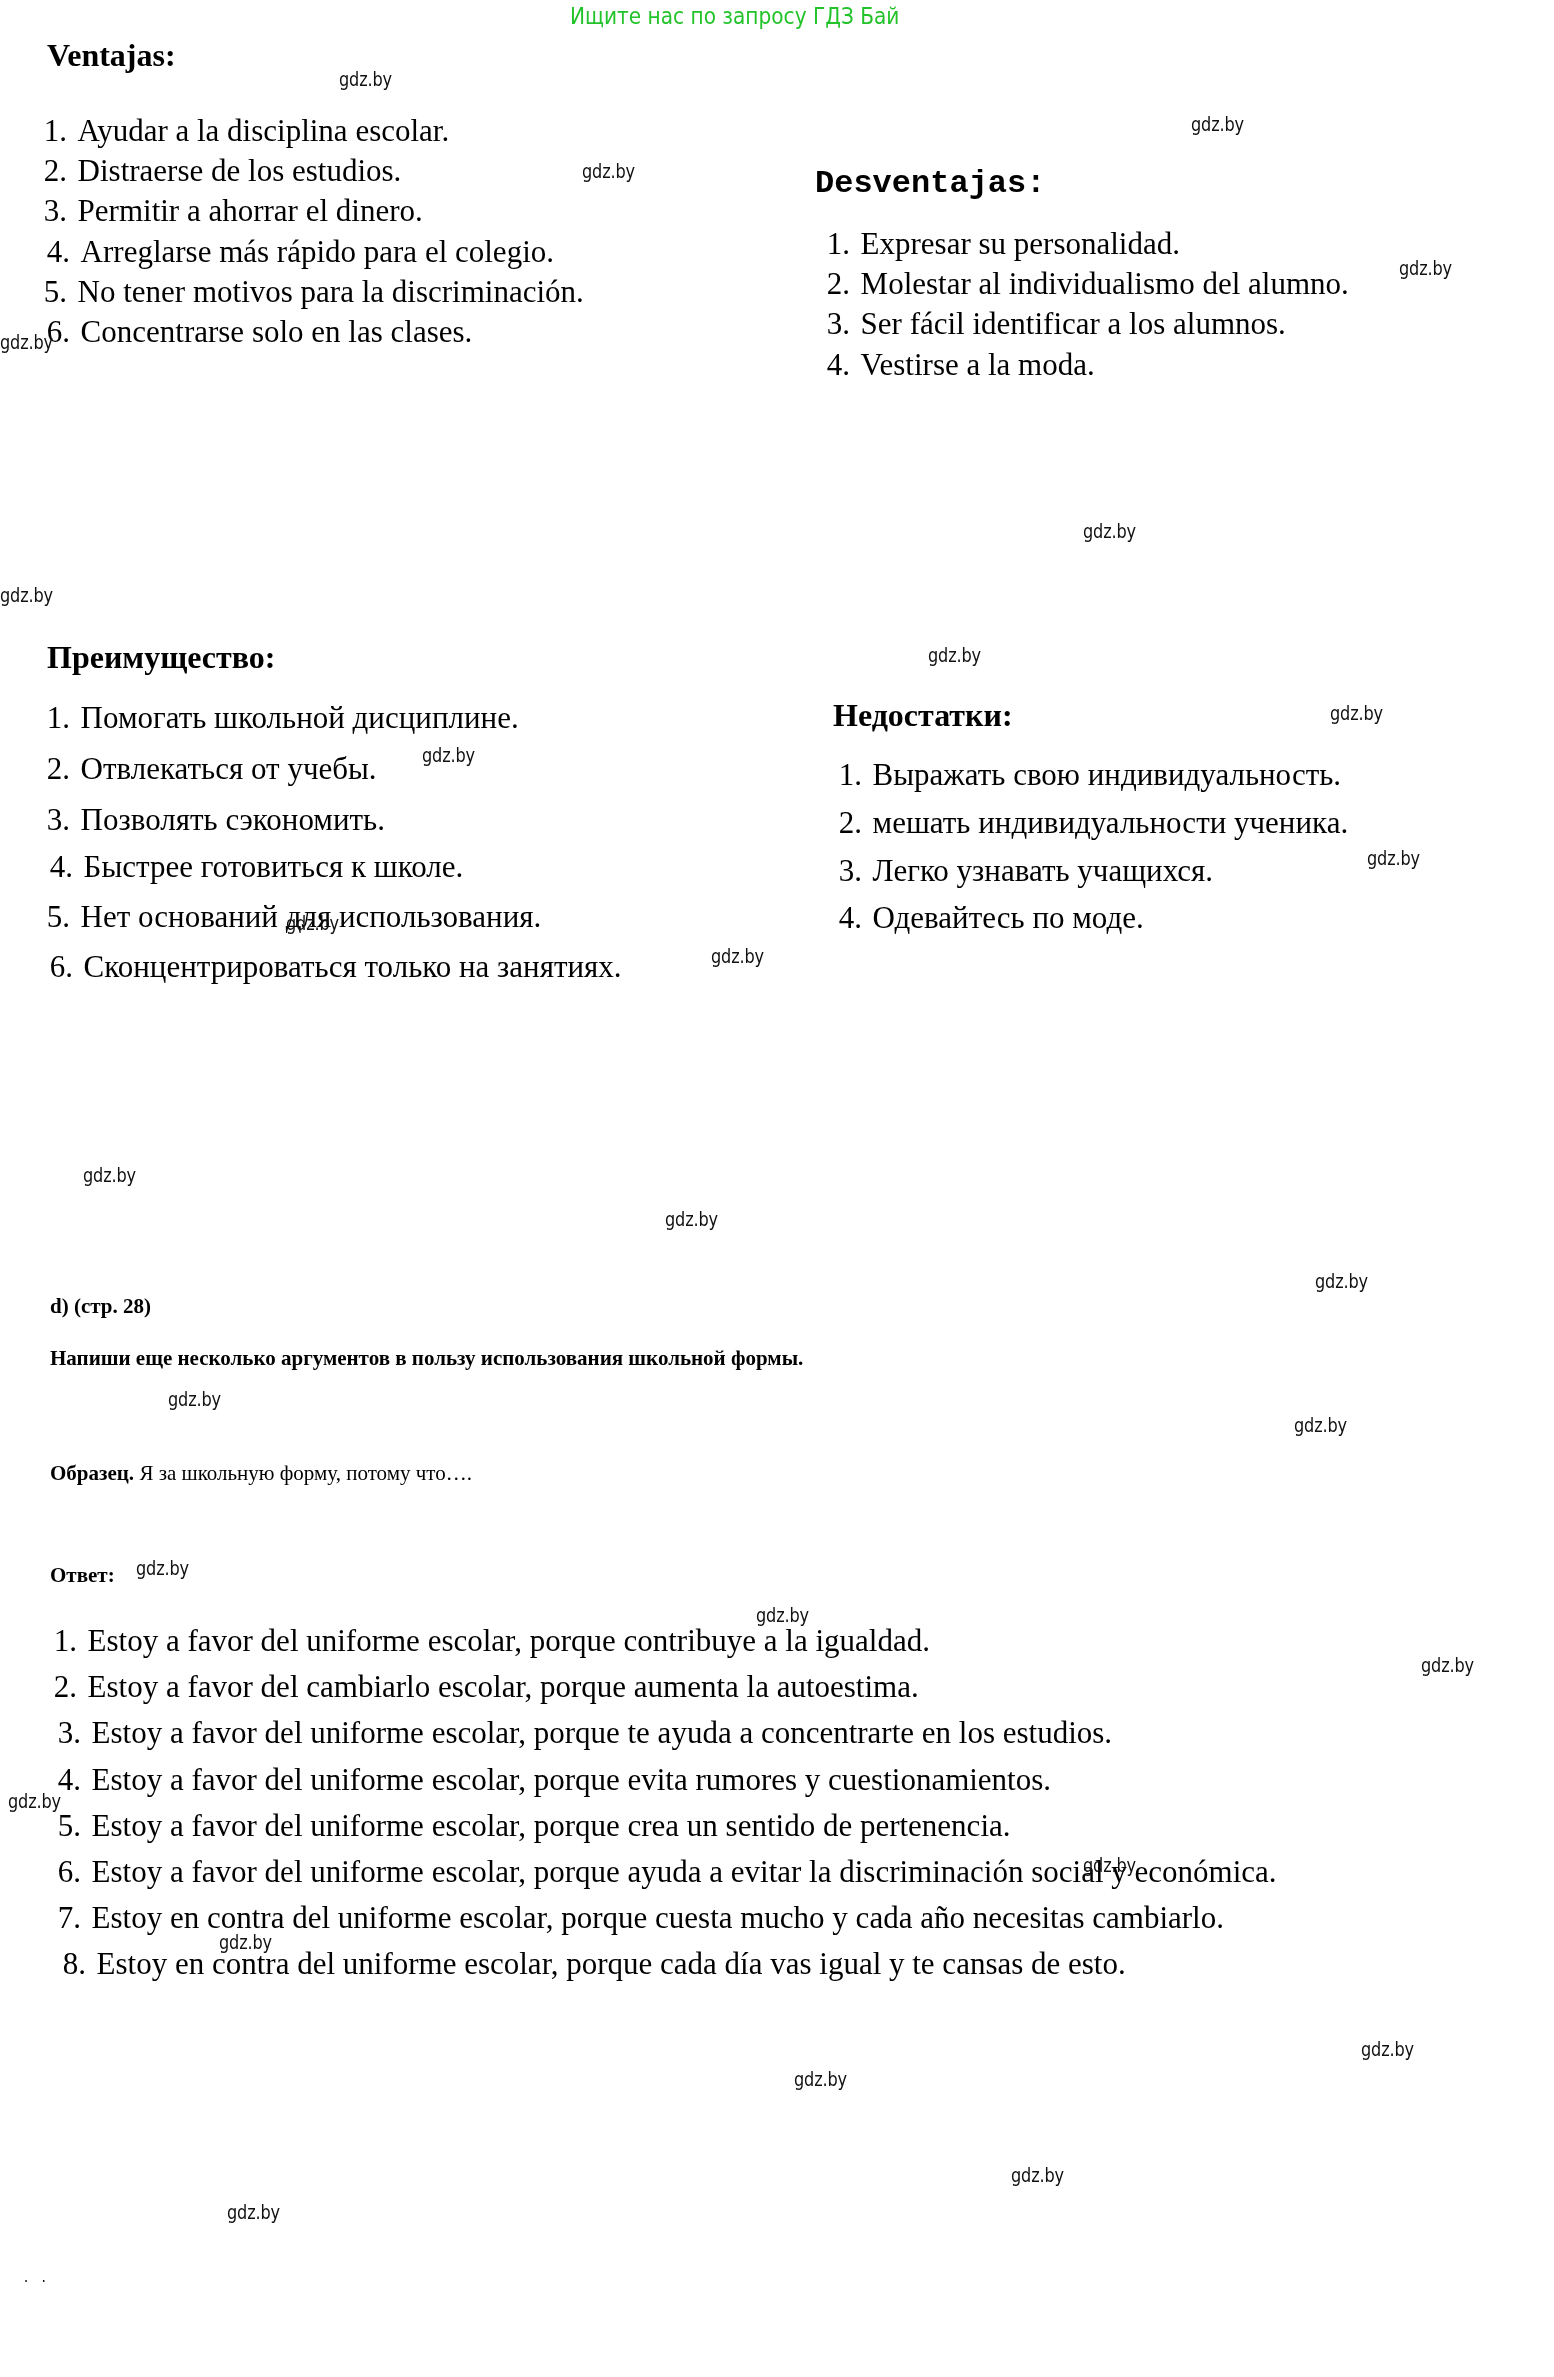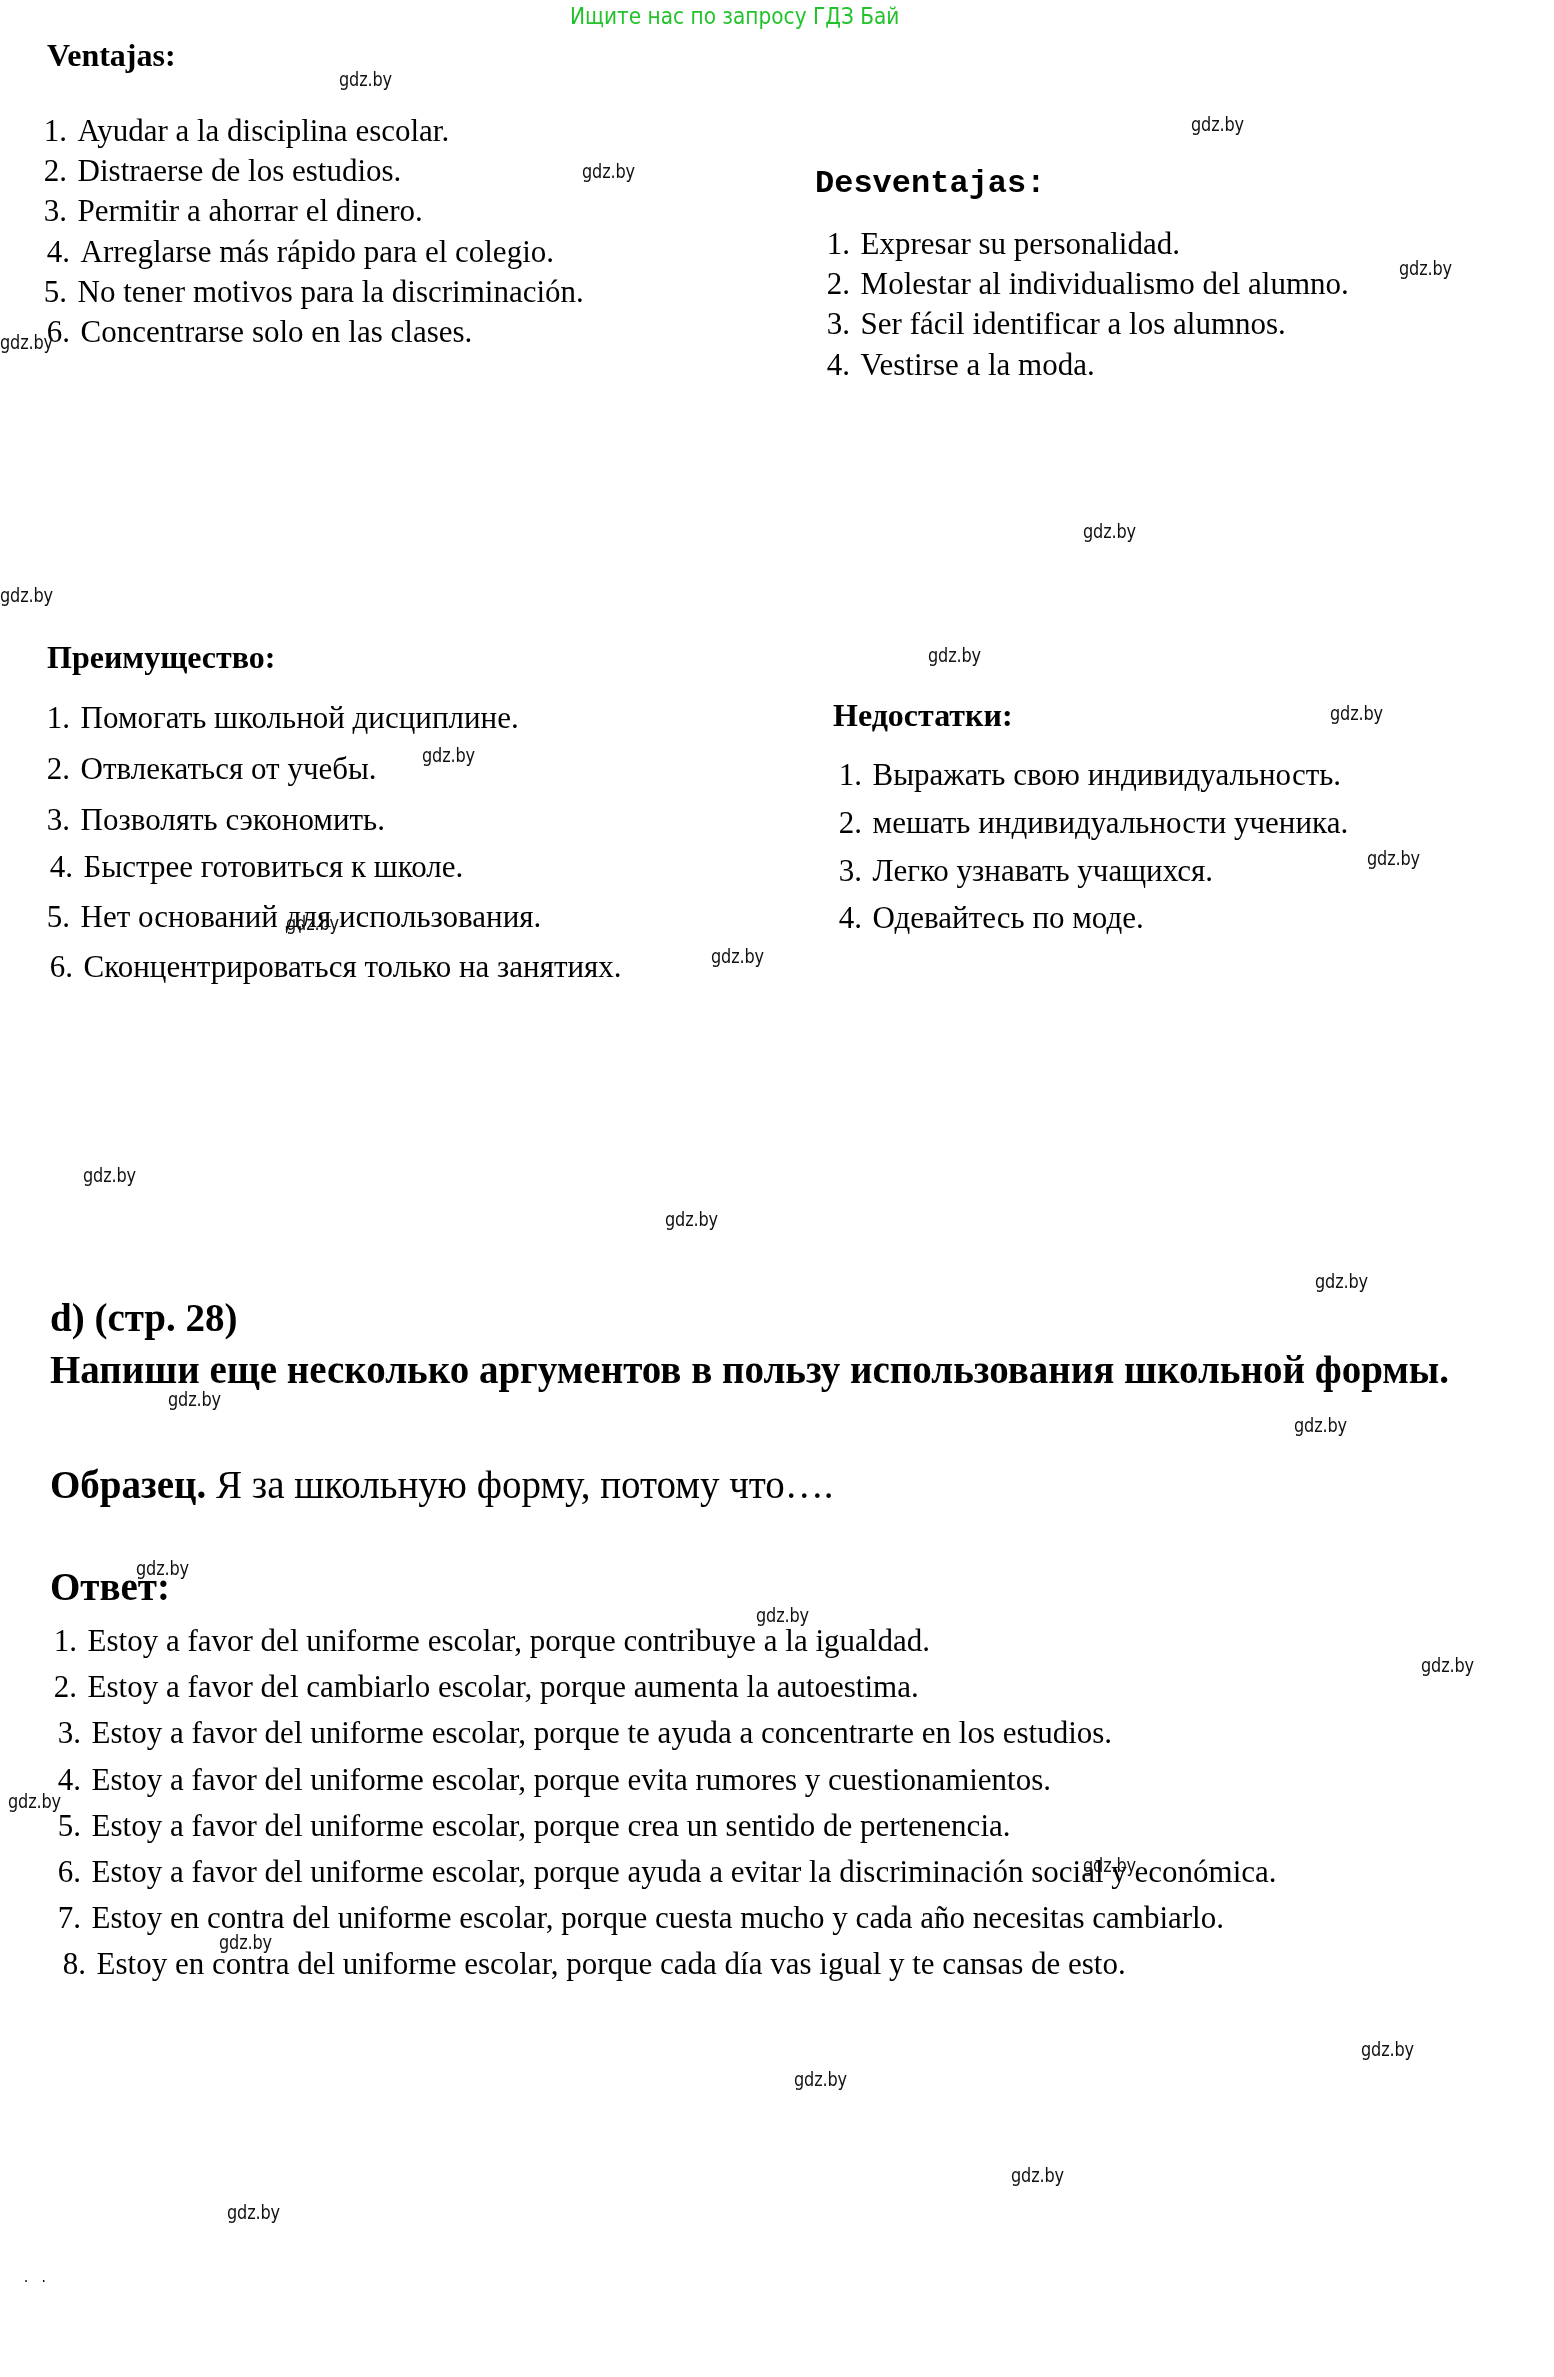--- a/index.html
+++ b/index.html
@@ -76,21 +76,21 @@
     padding-right: 10.6px;
   }
   .li .txt {
     flex: 1 1 auto;
     text-align: justify;
     text-justify: inter-word;
   }
   .li .txt.nj { text-align: left; }
 
   .para {
-    font-size: 39px;
+    font-size: 21px;
     line-height: 1.22;
   }
   .para.b { font-weight: bold; }
   .para.just { text-align: justify; text-justify: inter-word; }
 
   .inline-b { font-weight: bold; }
 </style>
 </head>
 <body>
 

